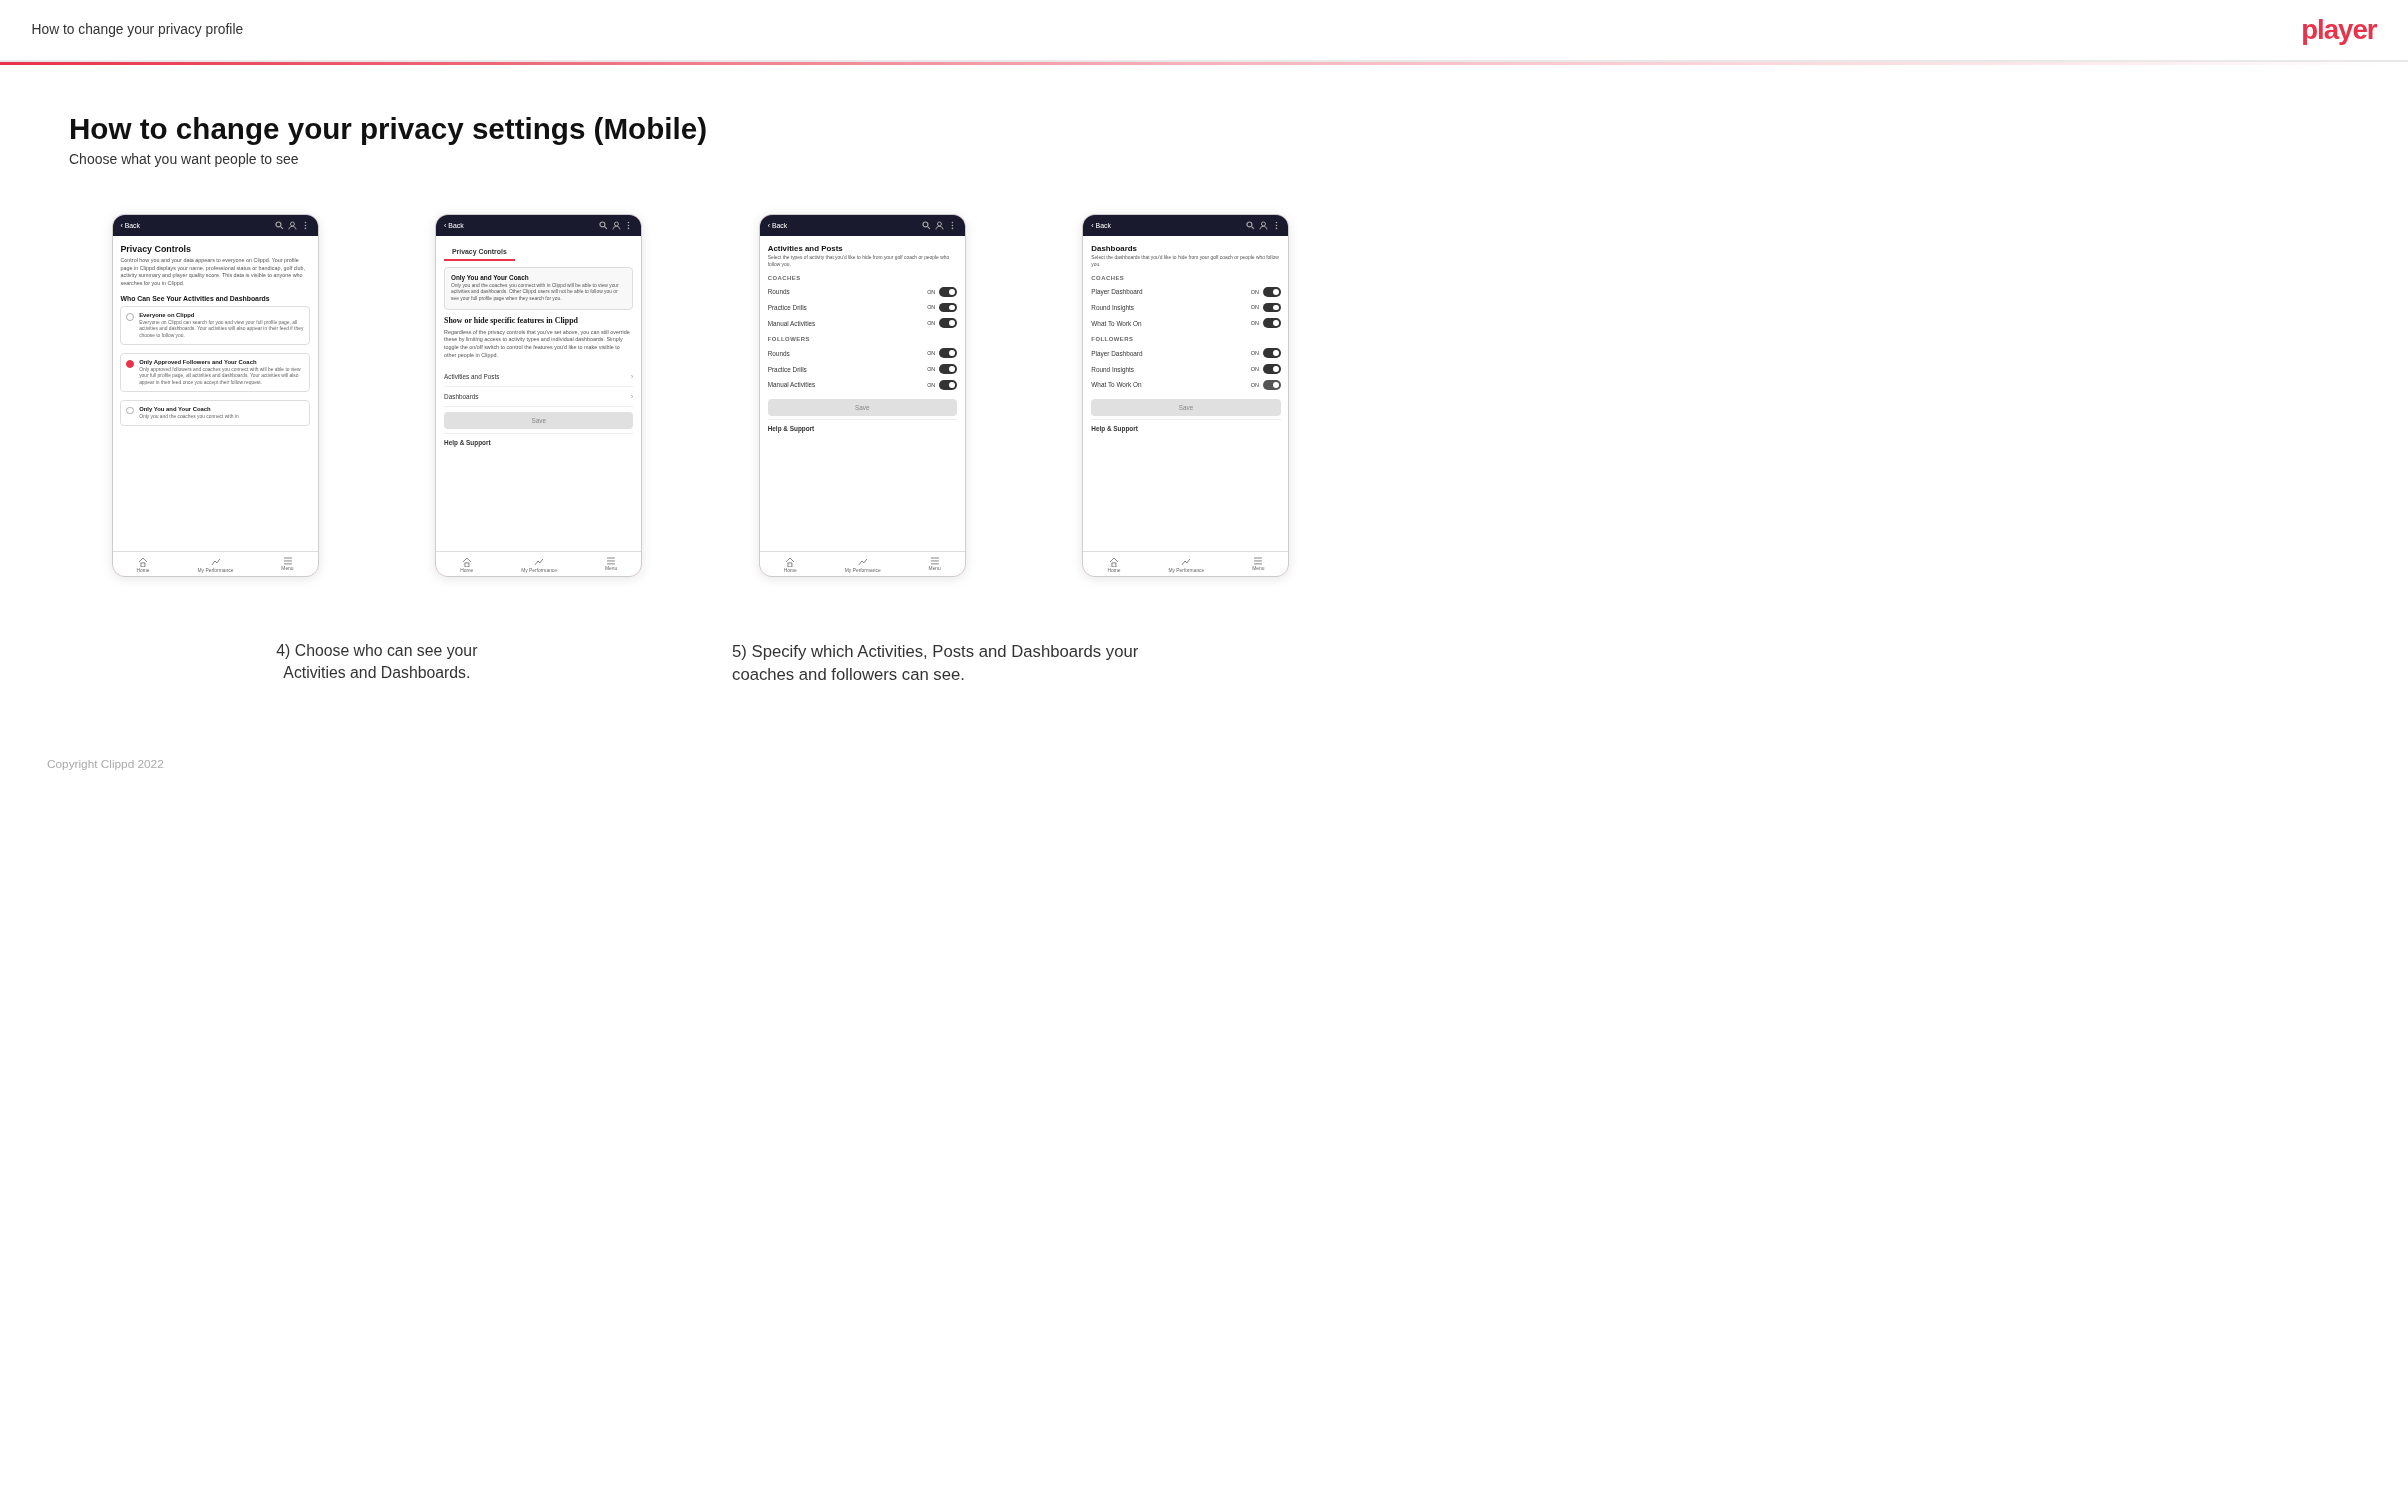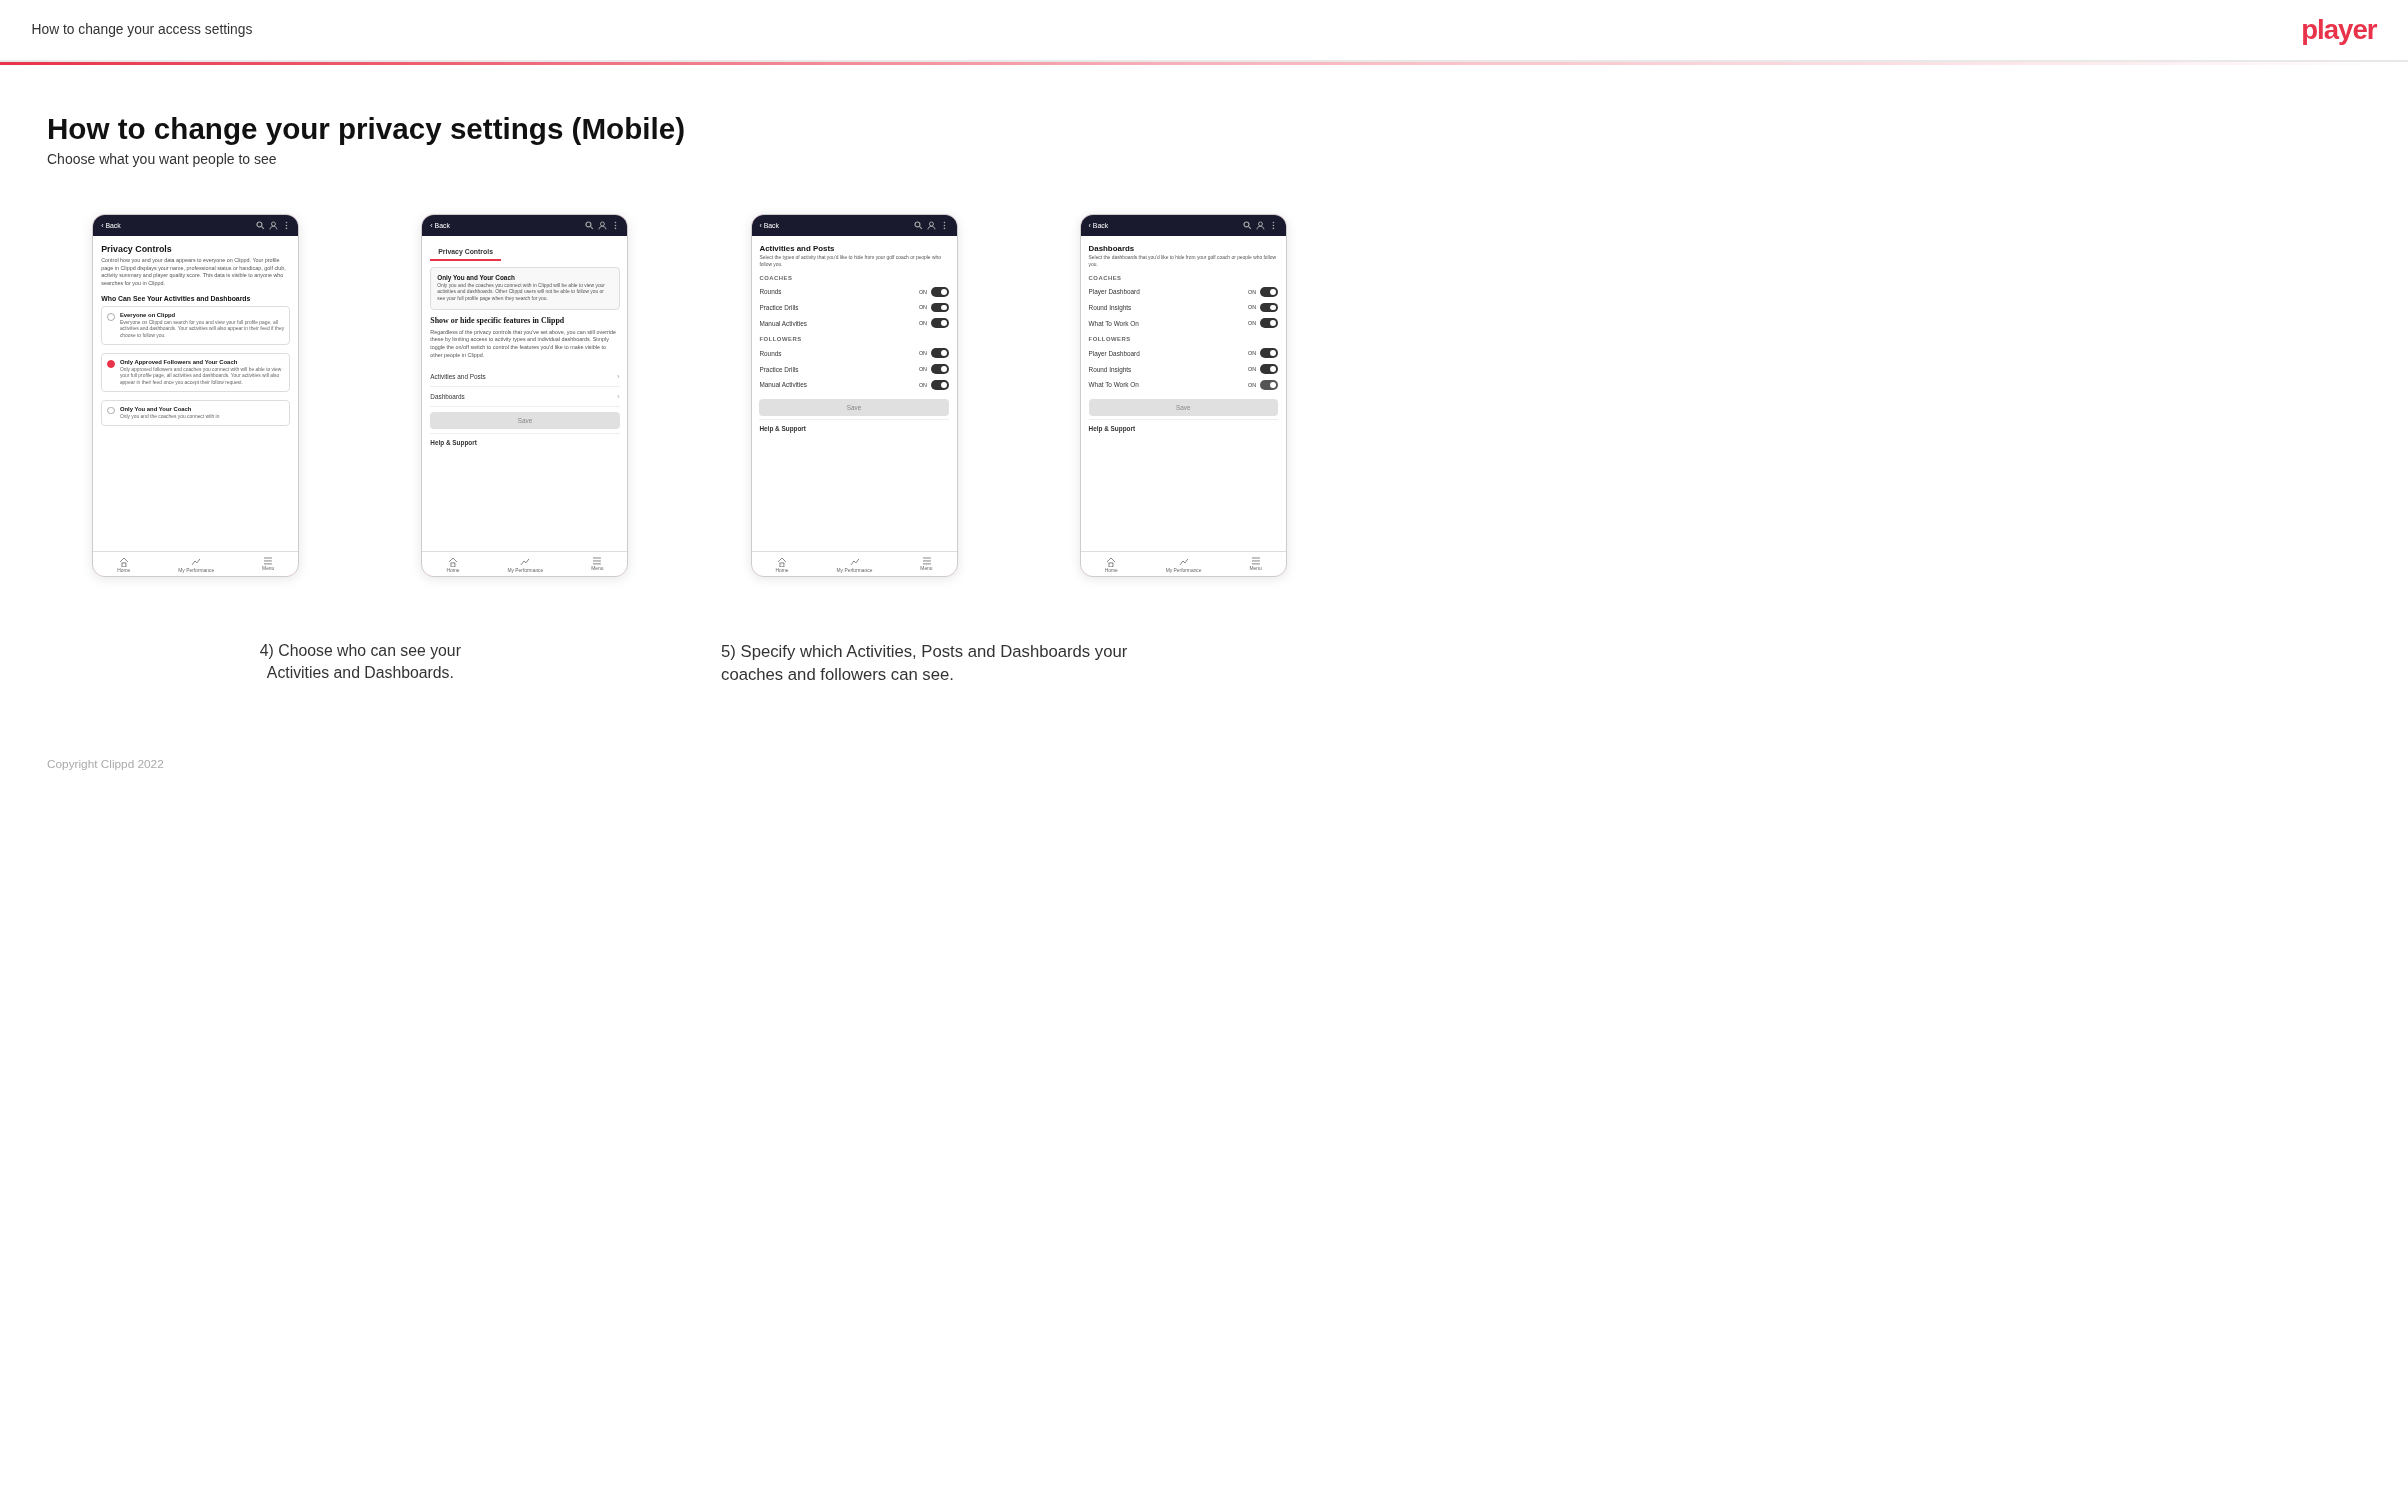--- a/index.html
+++ b/index.html
@@ -32,21 +32,21 @@
 
     
     .gradient-line {
       height: 3px;
       background: linear-gradient(to right, #e8334a, #f7b2bb, #fff);
       margin-bottom: 0;
     }
 
     
     .main-content {
-      padding: 47px 47px 47px 47px;
+      padding: 47px 47px 47px 69px;
       max-width: 1379px;
     }
 
     .page-heading {
       font-size: 29.6px;
       font-weight: 800;
       color: #111;
       margin-bottom: 5.9px;
     }
     .page-subheading {
@@ -355,21 +355,21 @@
       font-size: 4.9px;
       color: #555;
       line-height: 1.4;
       margin-bottom: 5.9px;
     }
   </style>
 </head>
 <body>
 
 <div class="top-bar">
-  <span class="top-bar-title">How to change your access settings</span>
+  <span class="top-bar-title">How to change your privacy profile</span>
   <span class="logo">player</span>
 </div>
 <div class="gradient-line"></div>
 
 <div class="main-content">
   <h1 class="page-heading">How to change your privacy settings (Mobile)</h1>
   <p class="page-subheading">Choose what you want people to see</p>
 
   <div class="mockups-grid">
 

